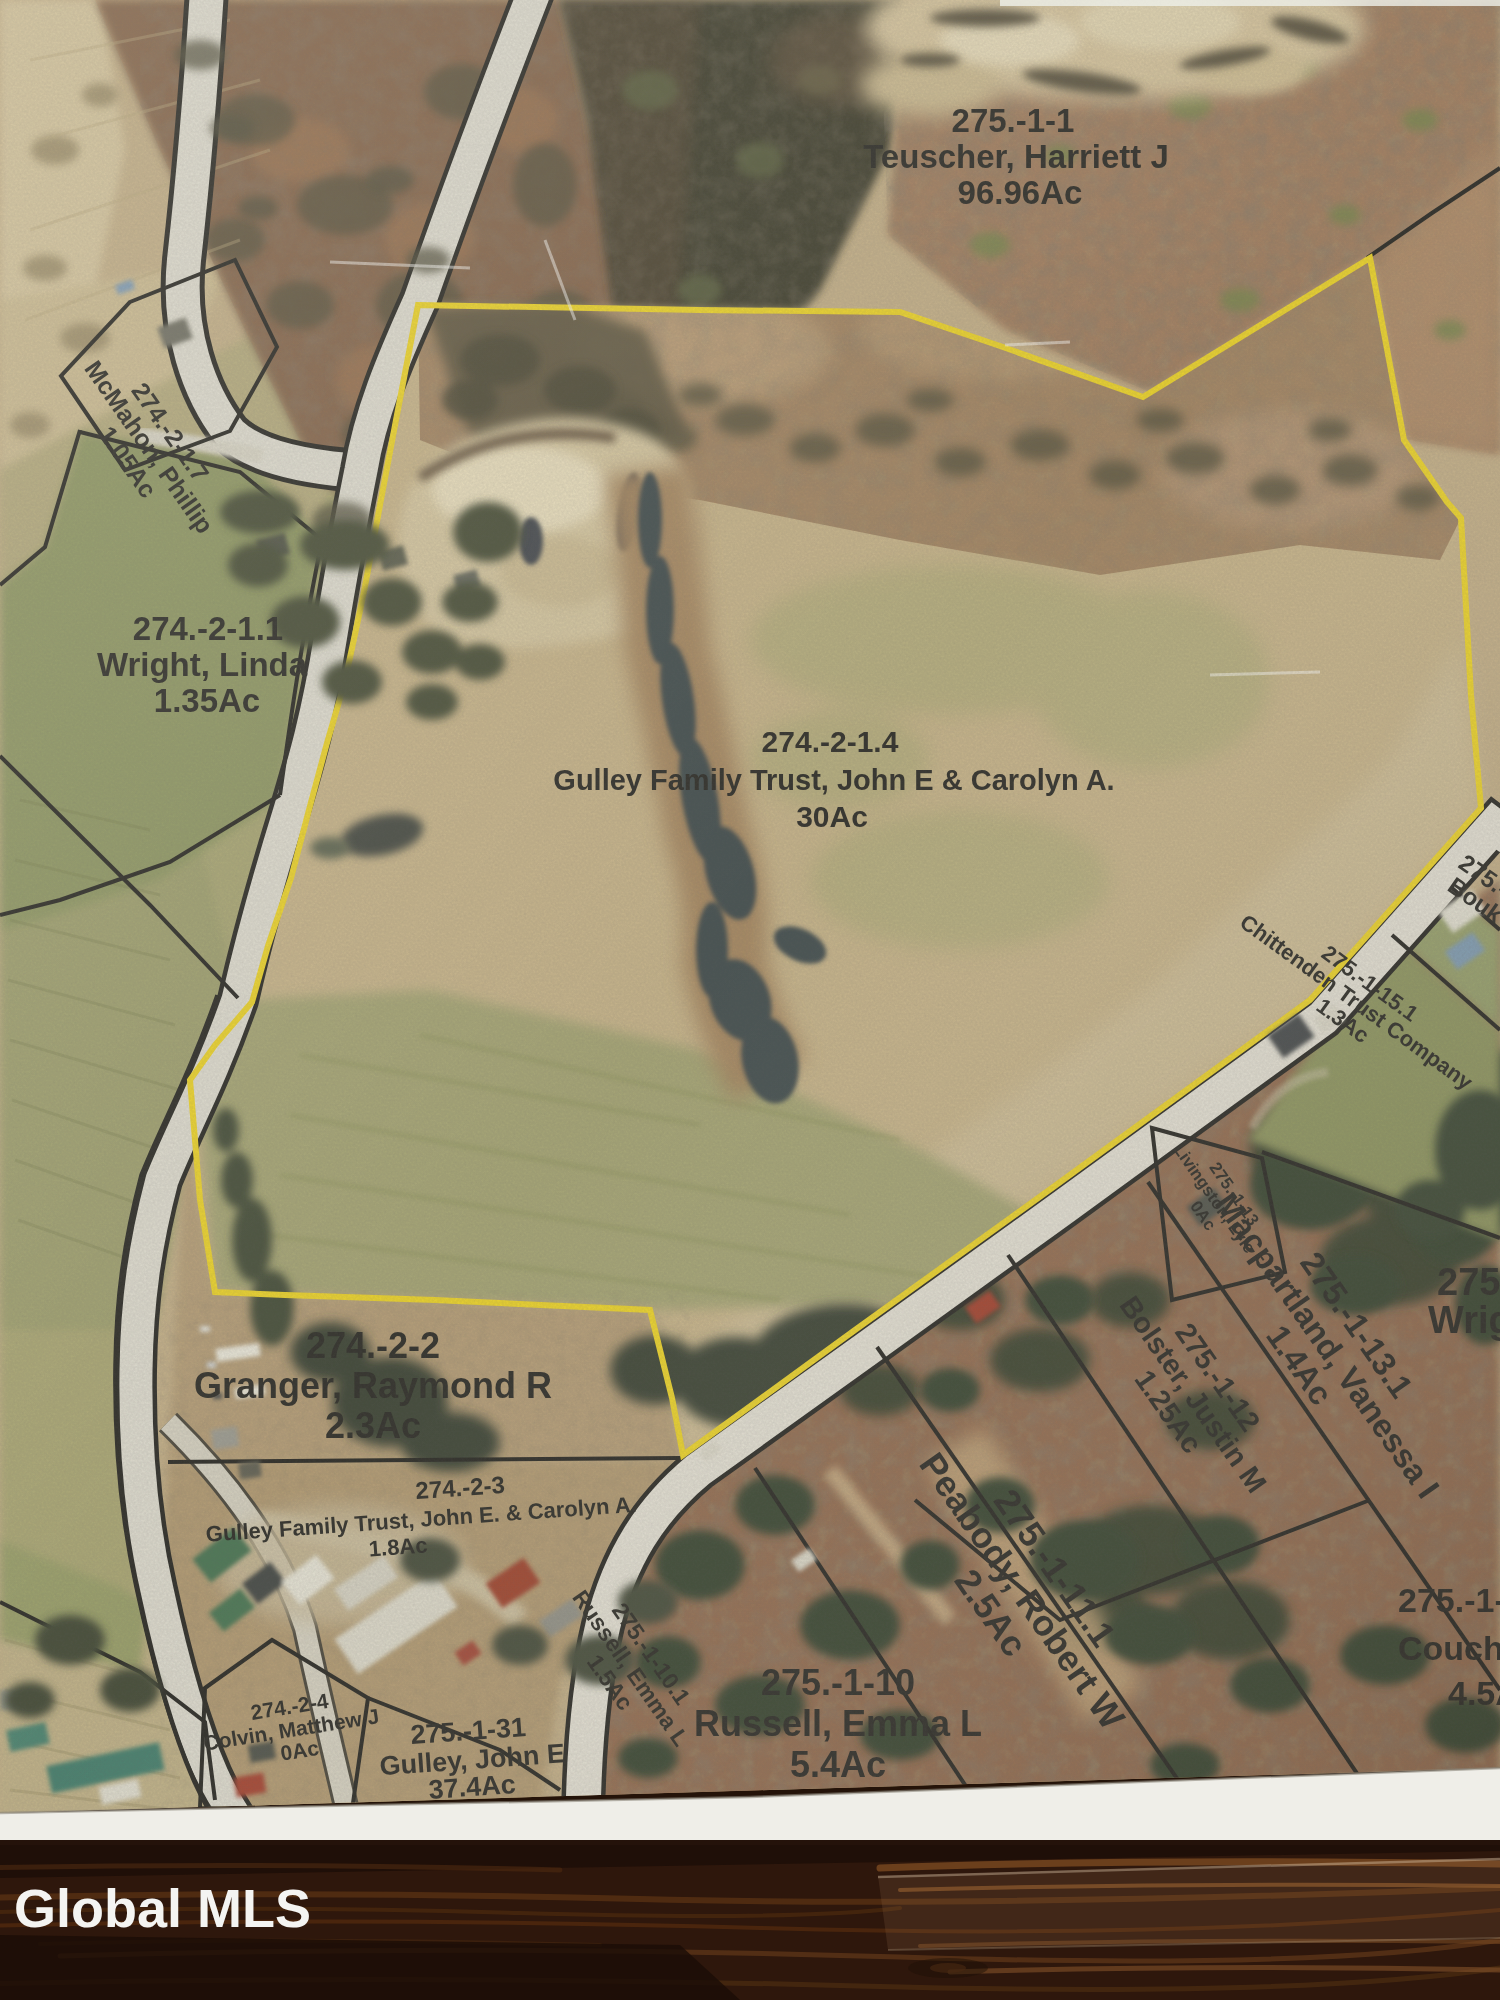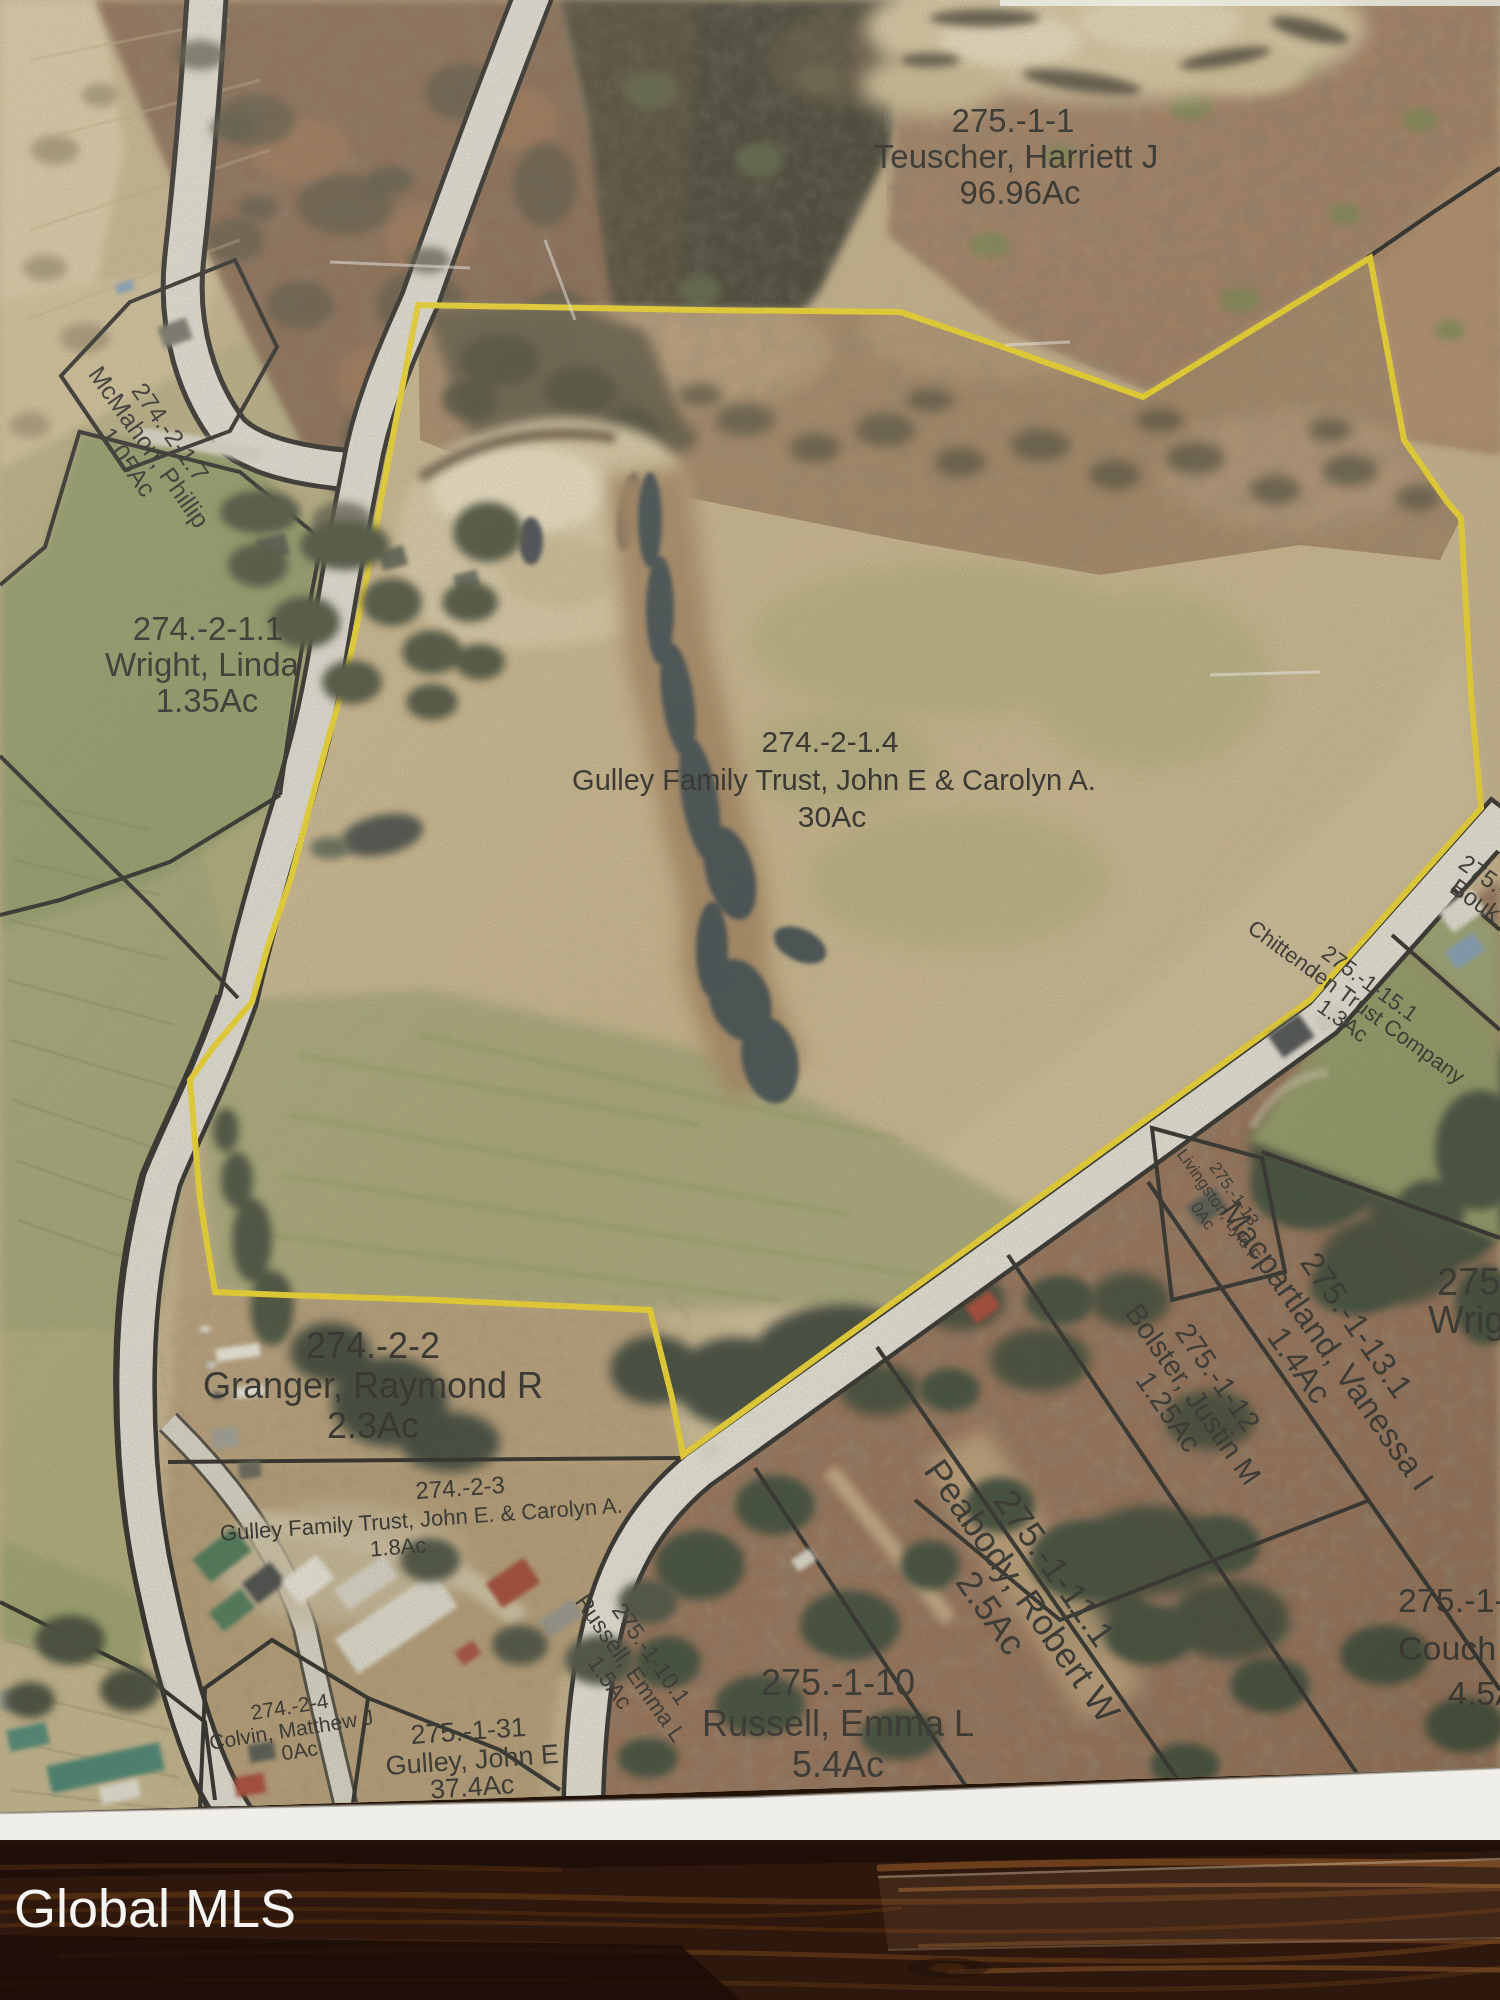--- a/index.html
+++ b/index.html
@@ -1,16 +1,16 @@
 <!DOCTYPE html>
 <html><head>
 <meta charset="utf-8">
 <style>
 html,body{margin:0;padding:0;background:#241309;}
-#page{position:relative;width:1500px;height:2000px;overflow:hidden;font-family:"Liberation Sans",sans-serif;}
+#page{position:relative;width:1500px;height:2000px;overflow:hidden;font-family:"Liberation Sans",sans-serif;font-weight:bold;}
 svg{display:block}
 text{font-family:"Liberation Sans",sans-serif;}
 </style>
 </head>
 <body>
 <div id="page">
 <svg width="1500" height="2000" viewBox="0 0 1500 2000" xmlns="http://www.w3.org/2000/svg">
 <defs>
 <filter id="b2" x="-30%" y="-30%" width="160%" height="160%">
           <feGaussianBlur stdDeviation="2"></feGaussianBlur>

